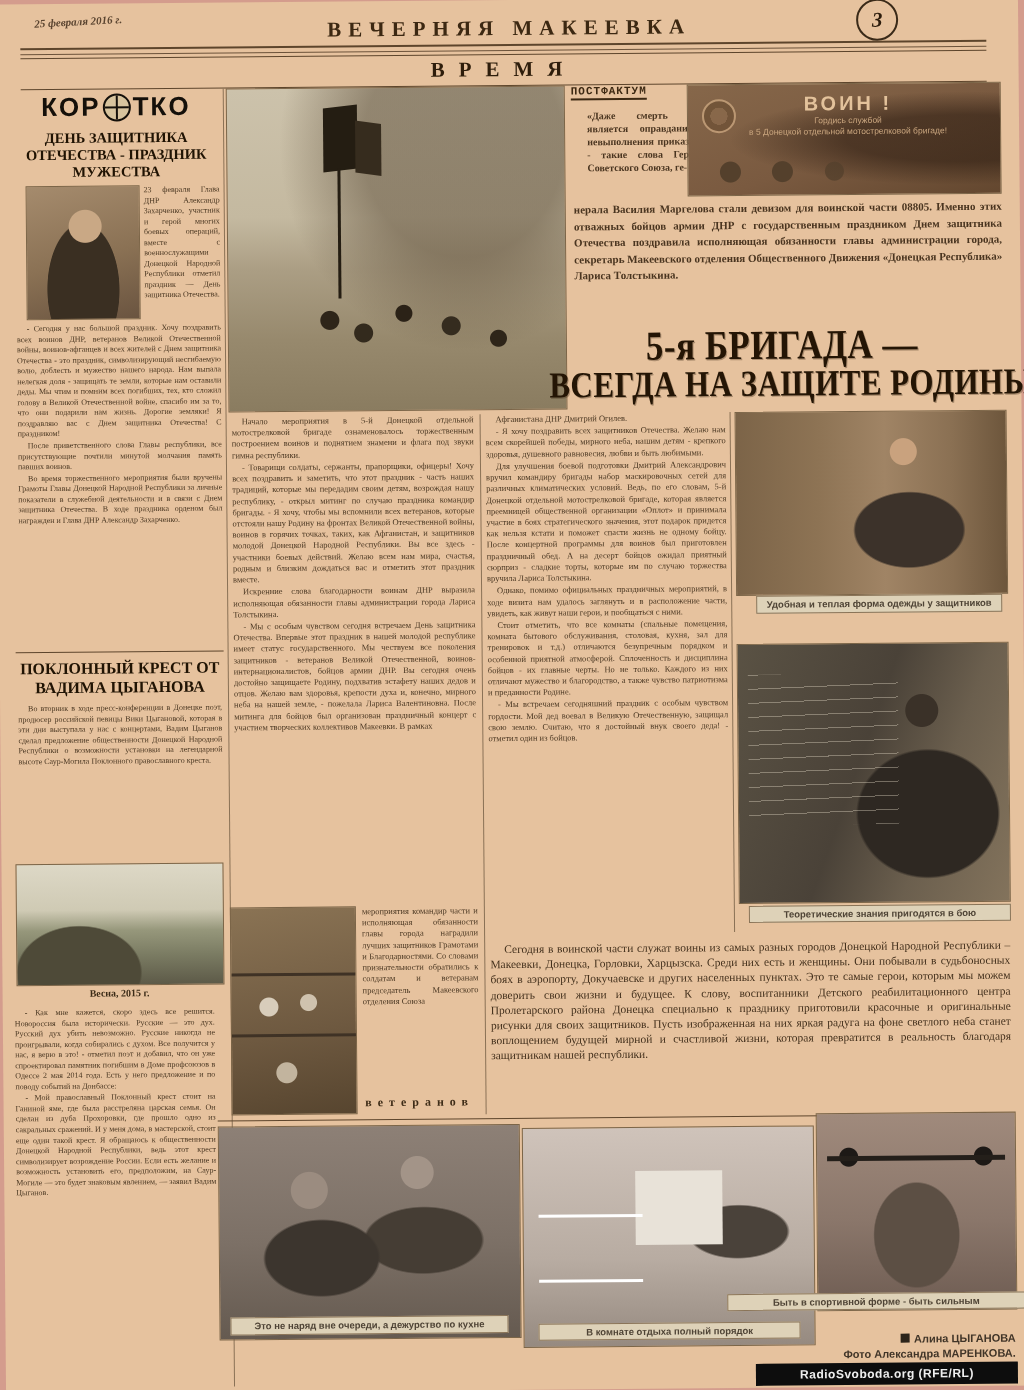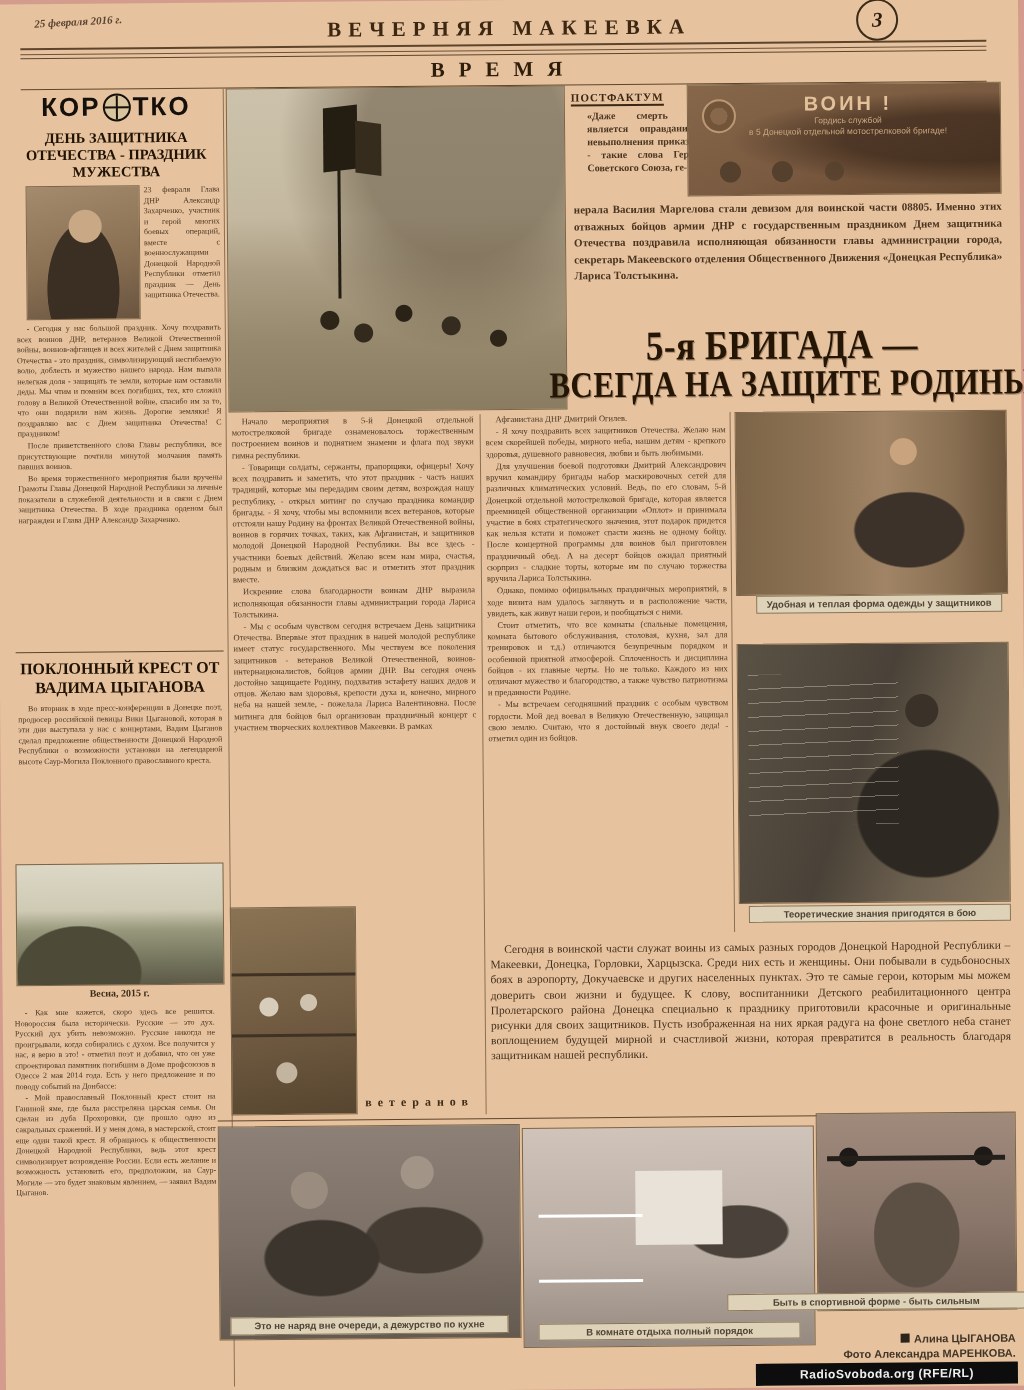--- a/index.html
+++ b/index.html
@@ -122,21 +122,21 @@
       radial-gradient(circle at 52% 70%, #2b2217 0 8px, rgba(0,0,0,0) 9px),
       radial-gradient(circle at 66% 74%, #352c1f 0 9px, rgba(0,0,0,0) 10px),
       radial-gradient(circle at 80% 78%, #2e2519 0 8px, rgba(0,0,0,0) 9px),
       radial-gradient(ellipse at 70% 18%, rgba(90,75,55,.5) 0 30%, rgba(0,0,0,0) 55%),
       linear-gradient(180deg,#ccc2ab 0%,#c4b9a0 40%,#ab9e84 56%,#97896d 78%,#8a7c60 100%);">
     <div class="abs" style="left:96px;top:18px;width:34px;height:64px;background:#241d12;transform:skewY(-6deg);"></div>
     <div class="abs" style="left:128px;top:34px;width:26px;height:52px;background:#362c1e;transform:skewY(8deg);"></div>
     <div class="abs" style="left:110px;top:80px;width:3px;height:130px;background:#241d12;"></div>
   </div>
 
-  <div class="abs" style="left:576px;top:88px;">
+  <div class="abs" style="left:576px;top:82px;font-family:Liberation Mono, monospace;">
     <span class="postlabel">ПОСТФАКТУМ</span>
   </div>
   <div class="abs lead jus" style="left:576px;top:110px;width:112px;font-size:10px;line-height:1.3;margin-left:16px;">«Даже смерть не является оправданием невыполнения приказа» - такие слова Героя Советского Союза, ге-</div>
 
   <div class="abs ph" style="left:692px;top:86px;width:312px;height:110px;background:
       radial-gradient(ellipse at 88% 50%, rgba(40,25,15,.55) 0 30%, rgba(0,0,0,0) 60%),
       linear-gradient(160deg,#86674a 0%,#7a5a40 55%,#63472f 100%);">
     <div class="abs emblem" style="left:14px;top:14px;"></div>
     <div class="abs bannertext" style="left:40px;top:8px;width:240px;">
       <div class="bt-title">ВОИН !</div>
@@ -165,20 +165,21 @@
   </div>
 
   <div class="abs ph" style="left:228px;top:905px;width:124px;height:206px;background:
       linear-gradient(#3f3225 0 0) 0 32%/100% 3px no-repeat,
       linear-gradient(#3f3225 0 0) 0 62%/100% 3px no-repeat,
       radial-gradient(circle at 30% 48%, #d8cdbb 0 9px, rgba(0,0,0,0) 10px),
       radial-gradient(circle at 62% 46%, #cfc2ae 0 8px, rgba(0,0,0,0) 9px),
       radial-gradient(circle at 44% 80%, #c2b49e 0 10px, rgba(0,0,0,0) 11px),
       linear-gradient(170deg,#8a7354 0%,#6e5940 60%,#57452f 100%);"></div>
 
+  <div class="abs body85 jus" style="left:360px;top:905px;width:116px;">мероприятия командир части и исполняющая обязанности главы города наградили лучших защитников Грамотами и Благодарностями. Со словами признательности обратились к солдатам и ветеранам председатель Макеевского отделения Союза</div>
   <div class="abs vetword" style="left:352px;top:1094px;width:128px;">ветеранов</div>
 
   <div class="abs body85 jus indent" style="left:488px;top:414px;width:240px;">
     <p class="ind">Афганистана ДНР Дмитрий Огилев.</p>
     <p class="ind">- Я хочу поздравить всех защитников Отечества. Желаю нам всем скорейшей победы, мирного неба, нашим детям - крепкого здоровья, душевного равновесия, любви и быть любимыми.</p>
     <p class="ind">Для улучшения боевой подготовки Дмитрий Александрович вручил командиру бригады набор маскировочных сетей для различных климатических условий. Ведь, по его словам, 5-й Донецкой отдельной мотострелковой бригаде, которая является преемницей общественной организации «Оплот» и принимала участие в боях стратегического значения, этот подарок придется как нельзя кстати и поможет спасти жизнь не одному бойцу. После концертной программы для воинов был приготовлен праздничный обед. А на десерт бойцов ожидал приятный сюрприз - сладкие торты, которые им по случаю торжества вручила Лариса Толстыкина.</p>
     <p class="ind">Однако, помимо официальных праздничных мероприятий, в ходе визита нам удалось заглянуть и в расположение части, увидеть, как живут наши герои, и пообщаться с ними.</p>
     <p class="ind">Стоит отметить, что все комнаты (спальные помещения, комната бытового обслуживания, столовая, кухня, зал для тренировок и т.д.) отличаются безупречным порядком и особенной приятной атмосферой. Сплоченность и дисциплина бойцов - их главные черты. Но не только. Каждого из них отличают мужество и благородство, а также чувство патриотизма и преданности Родине.</p>
     <p class="ind">- Мы встречаем сегодняшний праздник с особым чувством гордости. Мой дед воевал в Великую Отечественную, защищал свою землю. Считаю, что я достойный внук своего деда! - отметил один из бойцов.</p>
   </div>

